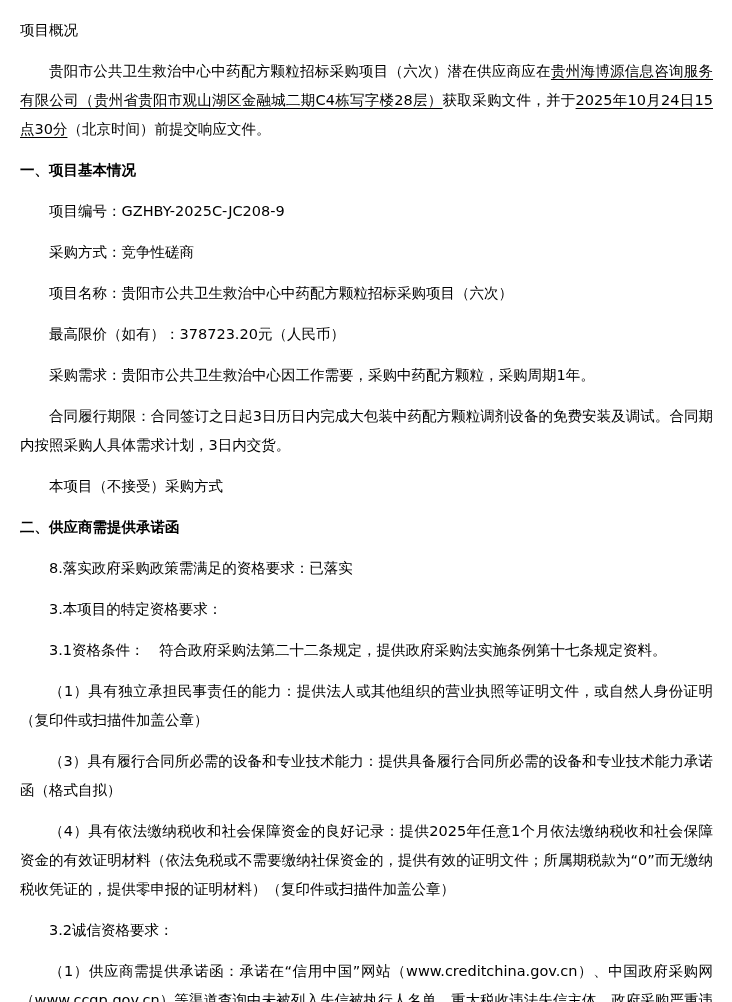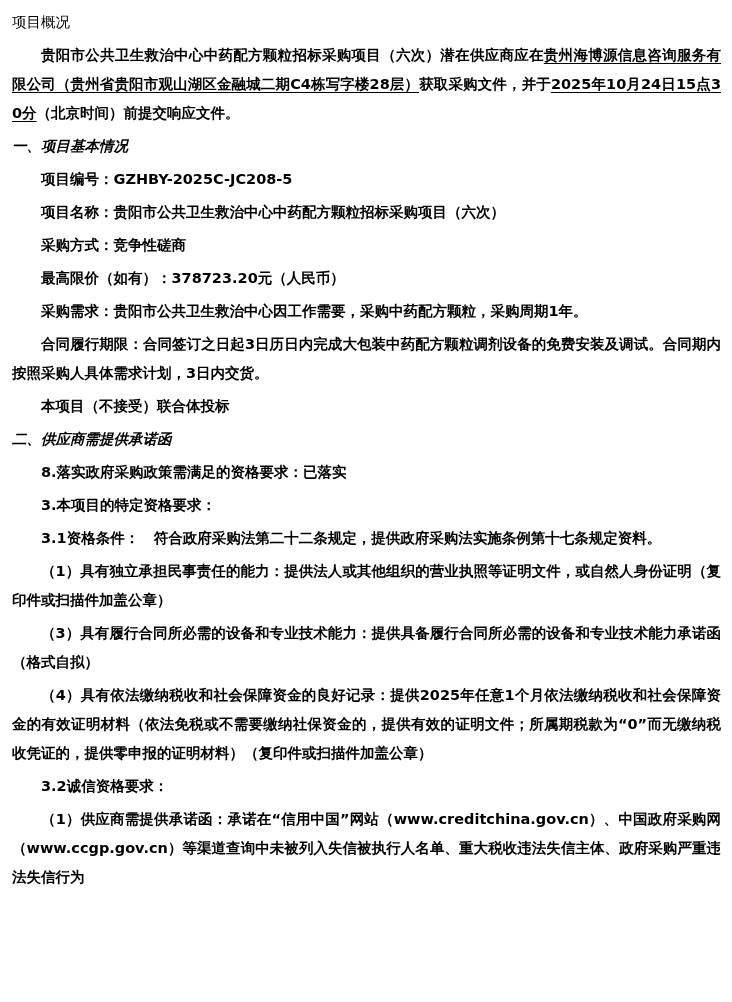--- a/index.html
+++ b/index.html
@@ -14,52 +14,50 @@
     font-family: "DejaVu Sans", "Liberation Sans", sans-serif;
     color: #000000;
   }
   .doc {
     padding: 4px 7px 0 8px;
     font-size: 14.5px;
     line-height: 29px;
     letter-spacing: 0;
   }
   .doc p {
-    margin: 4px;
+    margin: 12px;
     text-align: justify;
     word-break: break-all;
   }
   .doc p.indent {
     text-indent: 2em;
-    font-weight: bold;
   }
   .doc p.bold {
     font-weight: bold;
     text-align: left;
-    font-style: italic;
   }
   .u {
     text-decoration: underline;
     text-underline-offset: 3px;
   }
 </style>
 </head>
 <body>
 
 <div class="doc">
     <p class=""><span>项目概况</span></p>
     <p class="indent"><span>贵阳市公共卫生救治中心中药配方颗粒招标采购项目（六次）潜在供应商应在</span><span class="u">贵州海博源信息咨询服务有限公司（贵州省贵阳市观山湖区金融城二期C4栋写字楼28层）</span><span>获取采购文件，并于</span><span class="u">2025年10月24日15点30分</span><span>（北京时间）前提交响应文件。</span></p>
     <p class="bold "><span>一、项目基本情况</span></p>
-    <p class="indent"><span>项目编号：GZHBY-2025C-JC208-5</span></p>
+    <p class="indent"><span>项目编号：GZHBY-2025C-JC208-9</span></p>
+    <p class="indent"><span>采购方式：竞争性磋商</span></p>
     <p class="indent"><span>项目名称：贵阳市公共卫生救治中心中药配方颗粒招标采购项目（六次）</span></p>
-    <p class="indent"><span>采购方式：竞争性磋商</span></p>
     <p class="indent"><span>最高限价（如有）：378723.20元（人民币）</span></p>
     <p class="indent"><span>采购需求：贵阳市公共卫生救治中心因工作需要，采购中药配方颗粒，采购周期1年。</span></p>
     <p class="indent"><span>合同履行期限：合同签订之日起3日历日内完成大包装中药配方颗粒调剂设备的免费安装及调试。合同期内按照采购人具体需求计划，3日内交货。</span></p>
-    <p class="indent"><span>本项目（不接受）联合体投标</span></p>
+    <p class="indent"><span>本项目（不接受）采购方式</span></p>
     <p class="bold "><span>二、供应商需提供承诺函</span></p>
     <p class="indent"><span>8.落实政府采购政策需满足的资格要求：已落实</span></p>
     <p class="indent"><span>3.本项目的特定资格要求：</span></p>
     <p class="indent"><span>3.1资格条件：　符合政府采购法第二十二条规定，提供政府采购法实施条例第十七条规定资料。</span></p>
     <p class="indent"><span>（1）具有独立承担民事责任的能力：提供法人或其他组织的营业执照等证明文件，或自然人身份证明（复印件或扫描件加盖公章）</span></p>
     <p class="indent"><span>（3）具有履行合同所必需的设备和专业技术能力：提供具备履行合同所必需的设备和专业技术能力承诺函（格式自拟）</span></p>
     <p class="indent"><span>（4）具有依法缴纳税收和社会保障资金的良好记录：提供2025年任意1个月依法缴纳税收和社会保障资金的有效证明材料（依法免税或不需要缴纳社保资金的，提供有效的证明文件；所属期税款为“0”而无缴纳税收凭证的，提供零申报的证明材料）（复印件或扫描件加盖公章）</span></p>
     <p class="indent"><span>3.2诚信资格要求：</span></p>
     <p class="indent"><span>（1）供应商需提供承诺函：承诺在“信用中国”网站（www.creditchina.gov.cn）、中国政府采购网（www.ccgp.gov.cn）等渠道查询中未被列入失信被执行人名单、重大税收违法失信主体、政府采购严重违法失信行为</span></p>
   </div>

